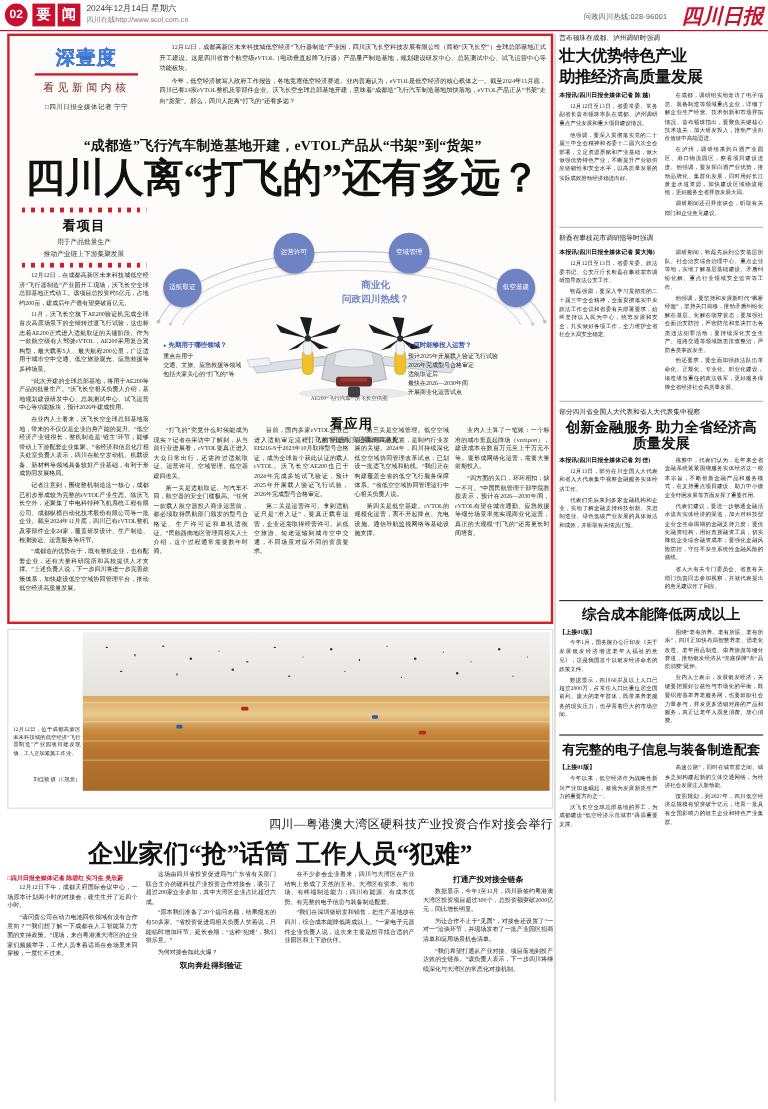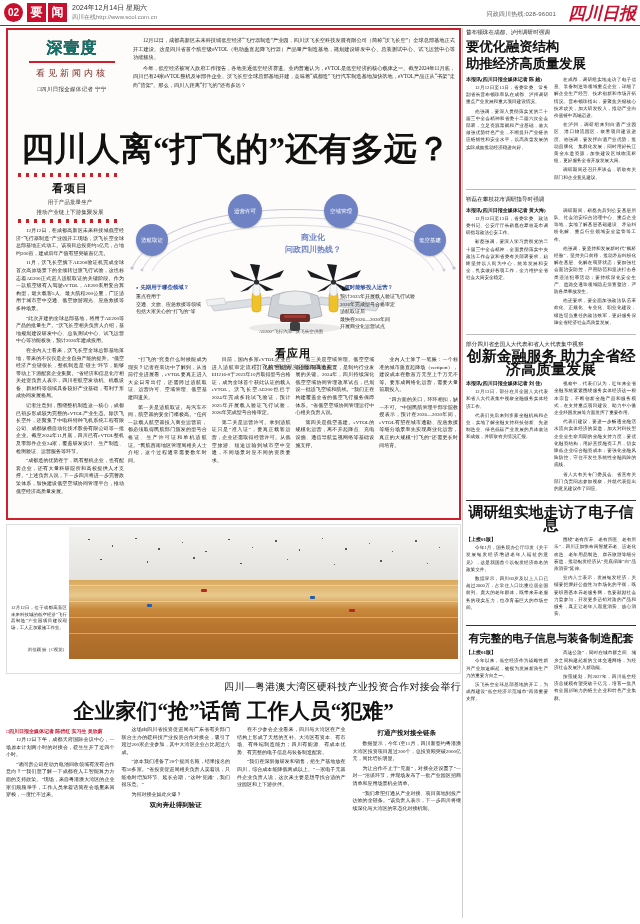--- a/index.html
+++ b/index.html
@@ -22,21 +22,21 @@
     font-family:"Liberation Sans",sans-serif;letter-spacing:.2px;}
   .mh-logo{position:absolute;right:4px;top:2px;font-size:17px;color:#c8102e;font-weight:bold;
     letter-spacing:0px;font-family:"Liberation Serif",serif;font-style:italic;}
   .mh-rule{position:absolute;left:0;top:25px;width:640px;height:1px;background:#c8102e;}
 
   
   .feature{position:absolute;left:6px;top:28px;width:455px;height:492px;
     border:2px solid #cf1f2b;background:#fdfcfa;box-sizing:border-box;}
 
   .shendu{position:absolute;left:10px;top:8px;width:108px;}
-  .shendu .t1{font-size:16px;font-weight:bold;color:#0f766e;text-align:center;letter-spacing:1px;
+  .shendu .t1{font-size:16px;font-weight:bold;color:#3b82f6;text-align:center;letter-spacing:1px;
     text-shadow:0 0 0 #000;}
   .shendu .uline{width:86px;height:2px;background:#cf1f2b;margin:2px auto 0;}
   .shendu .t2{font-size:9px;color:#7a2b22;text-align:center;margin-top:4px;letter-spacing:3px;}
   .shendu .t3{font-size:5.5px;color:#333;text-align:center;margin-top:6px;letter-spacing:.3px;}
 
   .lead{position:absolute;left:125px;top:6px;width:322px;font-size:5.2px;line-height:8.5px;
     color:#222;text-align:justify;}
   .lead p{margin:0 0 2px 0;text-indent:10px;}
 
   .kicker{position:absolute;left:0;top:84px;width:455px;text-align:center;font-size:11.5px;
@@ -101,21 +101,21 @@
   .botcols{position:absolute;left:0;top:46px;width:455px;height:192px;display:flex;gap:7px;}
   .botcols .c{flex:1;}
   .subh{font-size:6.5px;font-weight:bold;color:#111;margin:3px 0 2px;text-align:center;}
   .redtag{font-size:5px;color:#c8102e;font-weight:bold;margin:2px 0;}
 
   
   .rightcol{position:absolute;left:466px;top:28px;width:170px;height:890px;}
   .r-kick{font-size:5.6px;color:#222;margin-bottom:2px;line-height:8px;}
   .r-h1{font-size:13.5px;font-weight:bold;color:#111;line-height:17px;letter-spacing:-.2px;}
   .r-h2{font-size:12px;font-weight:bold;color:#111;line-height:15px;letter-spacing:-.2px;}
-  .r-h3{font-size:15px;font-weight:bold;color:#111;line-height:13px;text-align:center;}
+  .r-h3{font-size:12px;font-weight:bold;color:#111;line-height:13px;text-align:center;}
   .r-h4{font-size:11px;font-weight:bold;color:#111;line-height:14px;text-align:center;}
   .r-twocol{display:flex;gap:6px;margin-top:4px;}
   .r-twocol .c{flex:1;}
   .r-byline{font-size:5px;font-weight:bold;color:#111;margin-bottom:2px;}
   .hr-thin{height:1px;background:#bbb;margin:6px 0 5px;}
   .hr-dark{height:1px;background:#333;margin:6px 0 5px;}
   .tiny{font-size:4.6px;line-height:7.2px;color:#1a1a1a;text-align:justify;}
   .tiny p{margin:0 0 2px 0;text-indent:9px;}
   .vsplit{position:absolute;left:462px;top:28px;width:1px;height:890px;background:#ccc;}
 </style>
@@ -146,20 +146,21 @@
       <div class="uline"></div>
       <div class="t2">看见新闻内核</div>
       <div class="t3">□四川日报全媒体记者 宁宁</div>
     </div>
 
     <div class="lead">
       <p>12月12日，成都高新区未来科技城低空经济“飞行器制造”产业园，四川沃飞长空科技发展有限公司（简称“沃飞长空”）全球总部基地正式开工建设。这是四川省首个航空级eVTOL（电动垂直起降飞行器）产品量产制造基地，规划建设研发中心、总装测试中心、试飞运营中心等功能板块。</p>
       <p>今年，低空经济被写入政府工作报告，各地竞逐低空经济赛道。业内普遍认为，eVTOL是低空经济的核心载体之一。截至2024年11月底，四川已有24家eVTOL整机及零部件企业。沃飞长空全球总部基地开建，意味着“成都造”飞行汽车制造基地加快落地，eVTOL产品正从“书架”走向“货架”。那么，四川人距离“打飞的”还有多远？</p>
     </div>
 
+    <div class="kicker">“成都造”飞行汽车制造基地开建，eVTOL产品从“书架”到“货架”</div>
     <div class="bigtitle">四川人离“打飞的”还有多远？</div>
 
     <div class="colA">
       <div class="dotline"></div>
       <div class="sect-h">看项目</div>
       <div class="sect-s">用于产品批量生产</div>
       <div class="sect-s">推动产业链上下游集聚发展</div>
       <div class="dotline"></div>
       <div class="bodytext">
         <p>12月12日，在成都高新区未来科技城低空经济“飞行器制造”产业园开工现场，沃飞长空全球总部基地正式动工。该项目总投资约5亿元，占地约200亩，建成后年产值有望突破百亿元。</p>
@@ -348,21 +349,21 @@
           <p>“我们希望打通从产业对接、项目落地到投产达效的全链条。”该负责人表示，下一步四川将继续深化与大湾区的常态化对接机制。</p>
         </div>
       </div>
     </div>
   </div>
 
   <div class="rightcol">
 
     <div>
       <div class="r-kick">昔布顿珠在成都、泸州调研时强调</div>
-      <div class="r-h1">要优化融资结构</div>
+      <div class="r-h1">壮大优势特色产业</div>
       <div class="r-h1">助推经济高质量发展</div>
       <div class="r-twocol">
         <div class="c">
           <div class="r-byline">本报讯(四川日报全媒体记者 陈 越)</div>
           <div class="tiny">
             <p>12月12日至13日，省委常委、常务副省长昔布顿珠率队在成都、泸州调研重点产业发展和重大项目建设情况。</p>
             <p>他强调，要深入贯彻落实党的二十届三中全会精神和省委十二届六次全会部署，立足资源禀赋和产业基础，做大做强优势特色产业，不断提升产业链供应链韧性和安全水平，以高质量发展的实际成效推动经济稳进向好。</p>
           </div>
         </div>
         <div class="c tiny">
@@ -410,21 +411,21 @@
           <p>视察中，代表们认为，近年来全省金融系统紧紧围绕服务实体经济这一根本宗旨，不断创新金融产品和服务模式，在支持重点项目建设、助力中小微企业纾困发展等方面发挥了重要作用。</p>
           <p>代表们建议，要进一步畅通金融活水流向实体经济的渠道，加大对科技型企业全生命周期的金融支持力度；要优化融资结构，用好直接融资工具，切实降低企业综合融资成本；要强化金融风险防控，守住不发生系统性金融风险的底线。</p>
           <p>省人大有关专门委员会、省直有关部门负责同志参加视察，并就代表提出的意见建议作了回应。</p>
         </div>
       </div>
     </div>
 
     <div class="hr-dark"></div>
 
     <div>
-      <div class="r-h3">调研组实地走访了电子信息</div>
+      <div class="r-h3">综合成本能降低两成以上</div>
       <div class="r-twocol">
         <div class="c">
           <div class="r-byline">【上接01版】</div>
           <div class="tiny">
             <p>今年1月，国务院办公厅印发《关于发展银发经济增进老年人福祉的意见》，这是我国首个以银发经济命名的政策文件。</p>
             <p>数据显示，四川60岁及以上人口已超过2000万，占常住人口比重位居全国前列。庞大的老年群体，既带来养老服务的现实压力，也孕育着巨大的市场空间。</p>
           </div>
         </div>
         <div class="c tiny">
           <p>围绕“老有所养、老有所医、老有所乐”，四川正加快布局智慧养老、适老化改造、老年用品制造、康养旅游等细分赛道，推动银发经济从“兜底保障”向“品质消费”延伸。</p>

